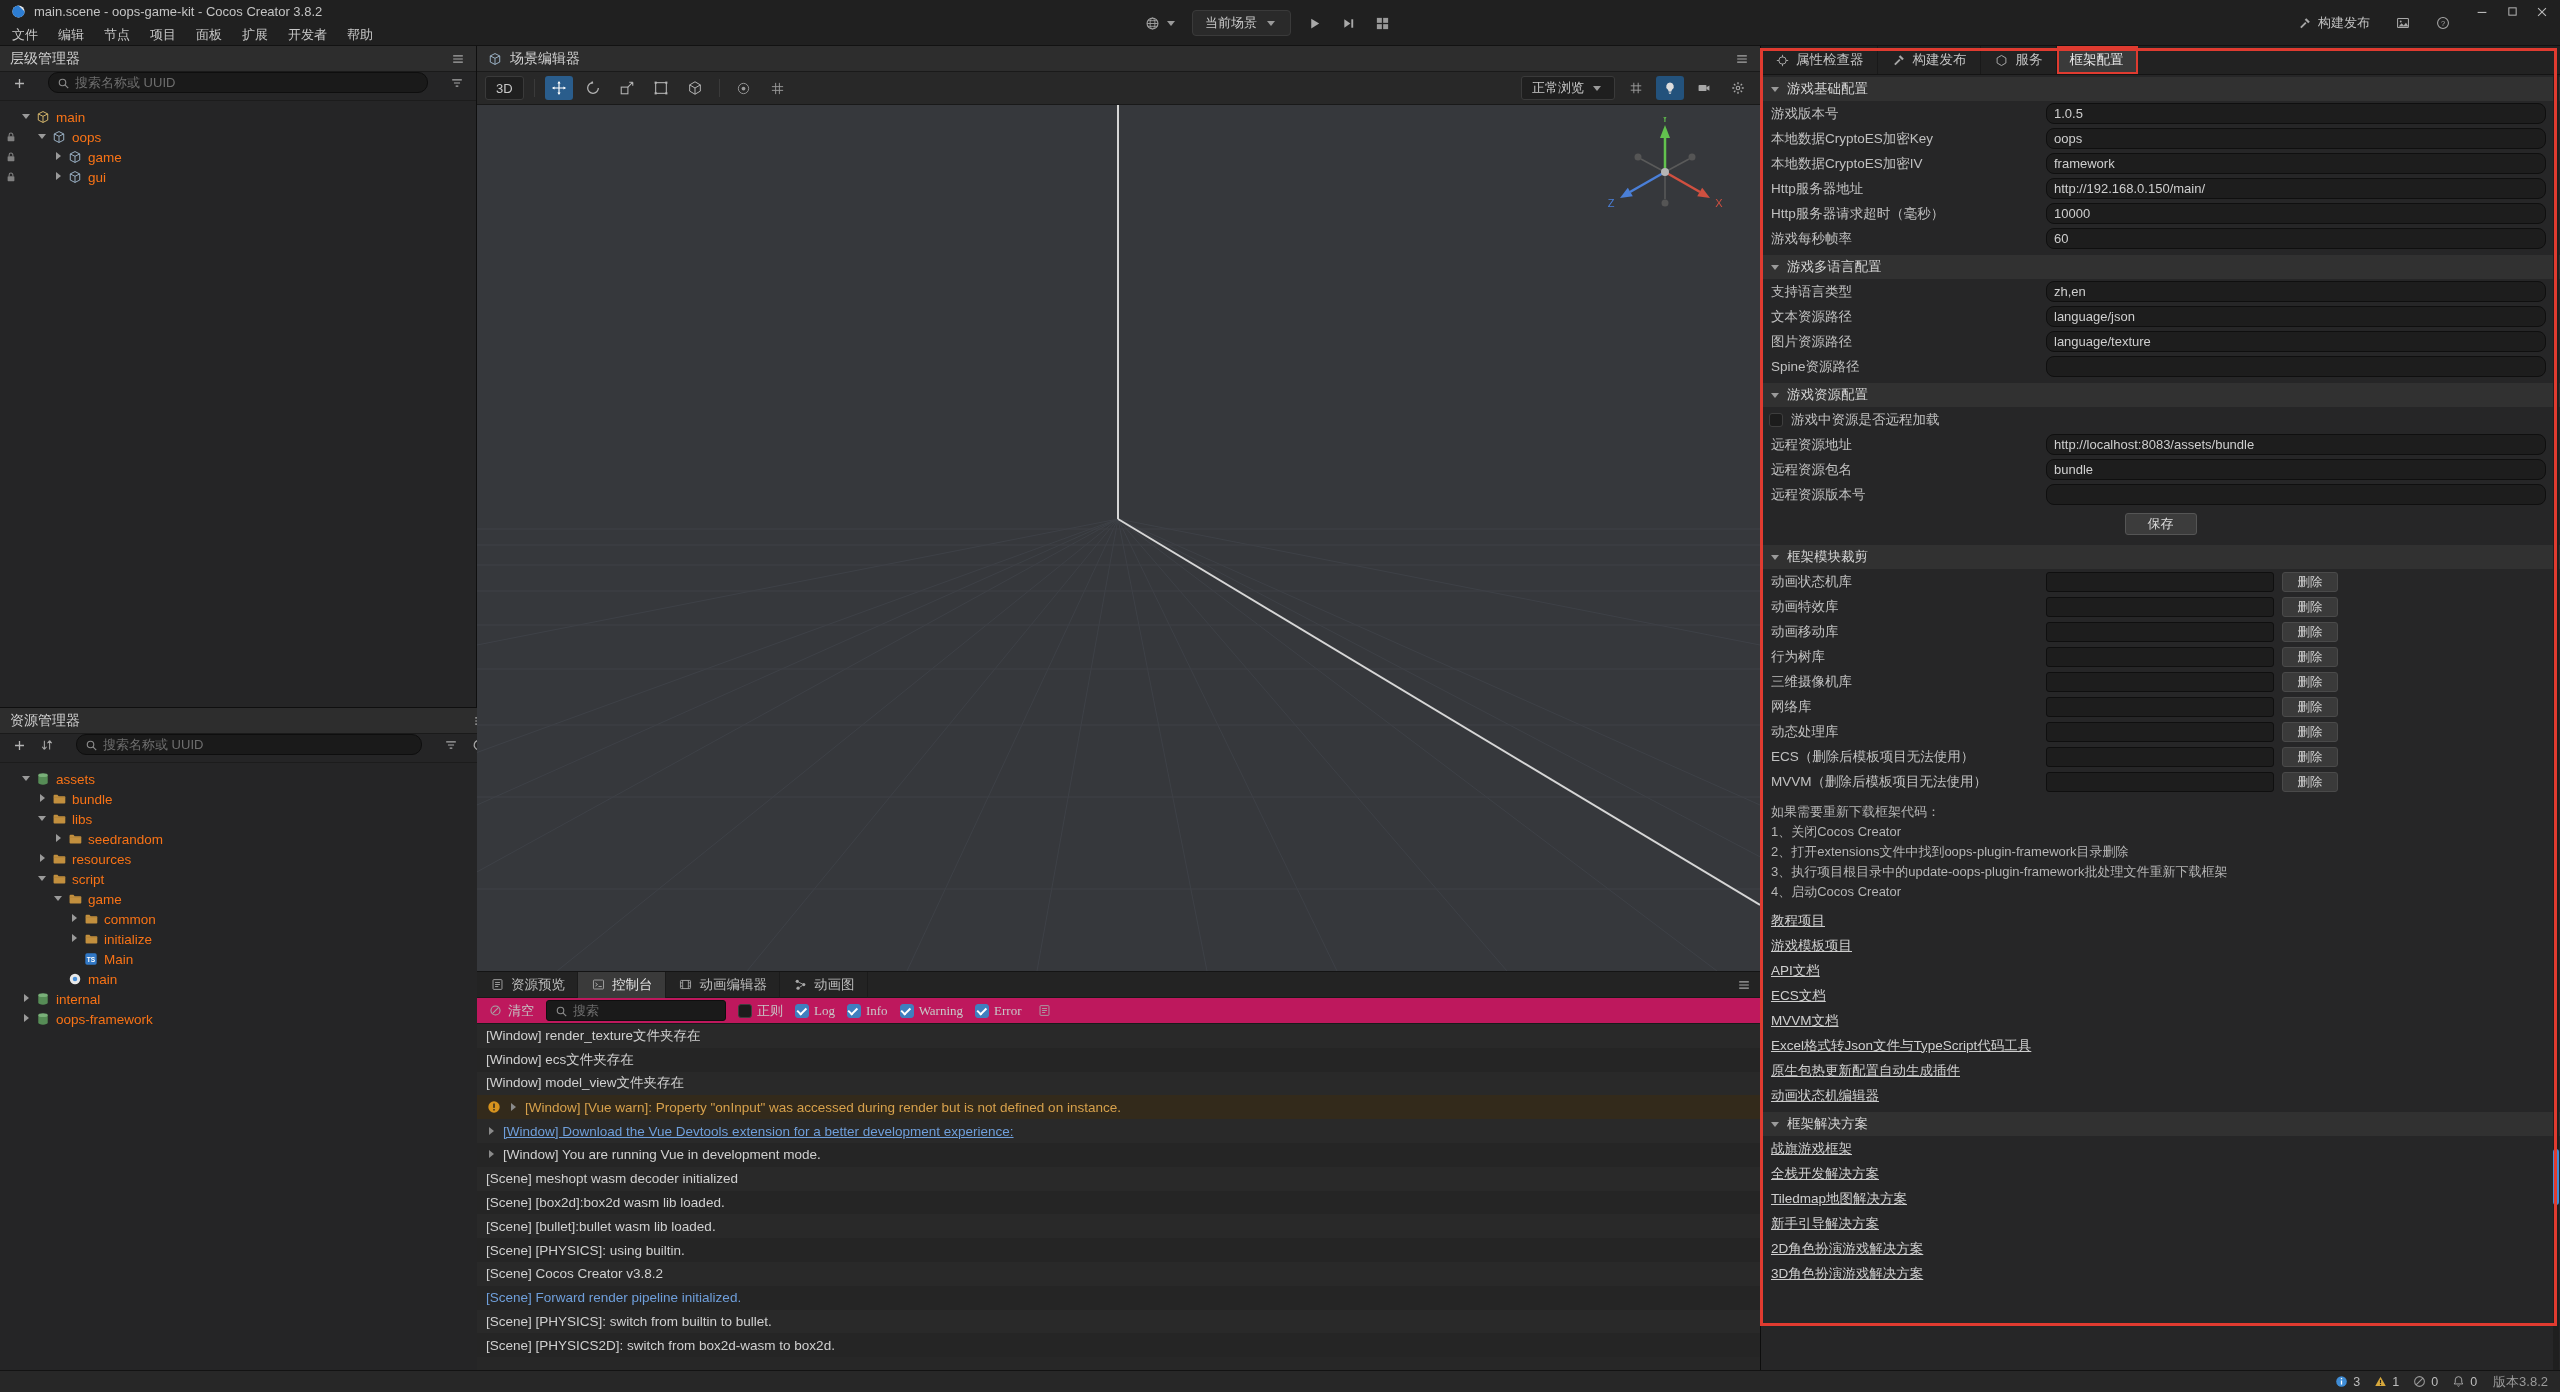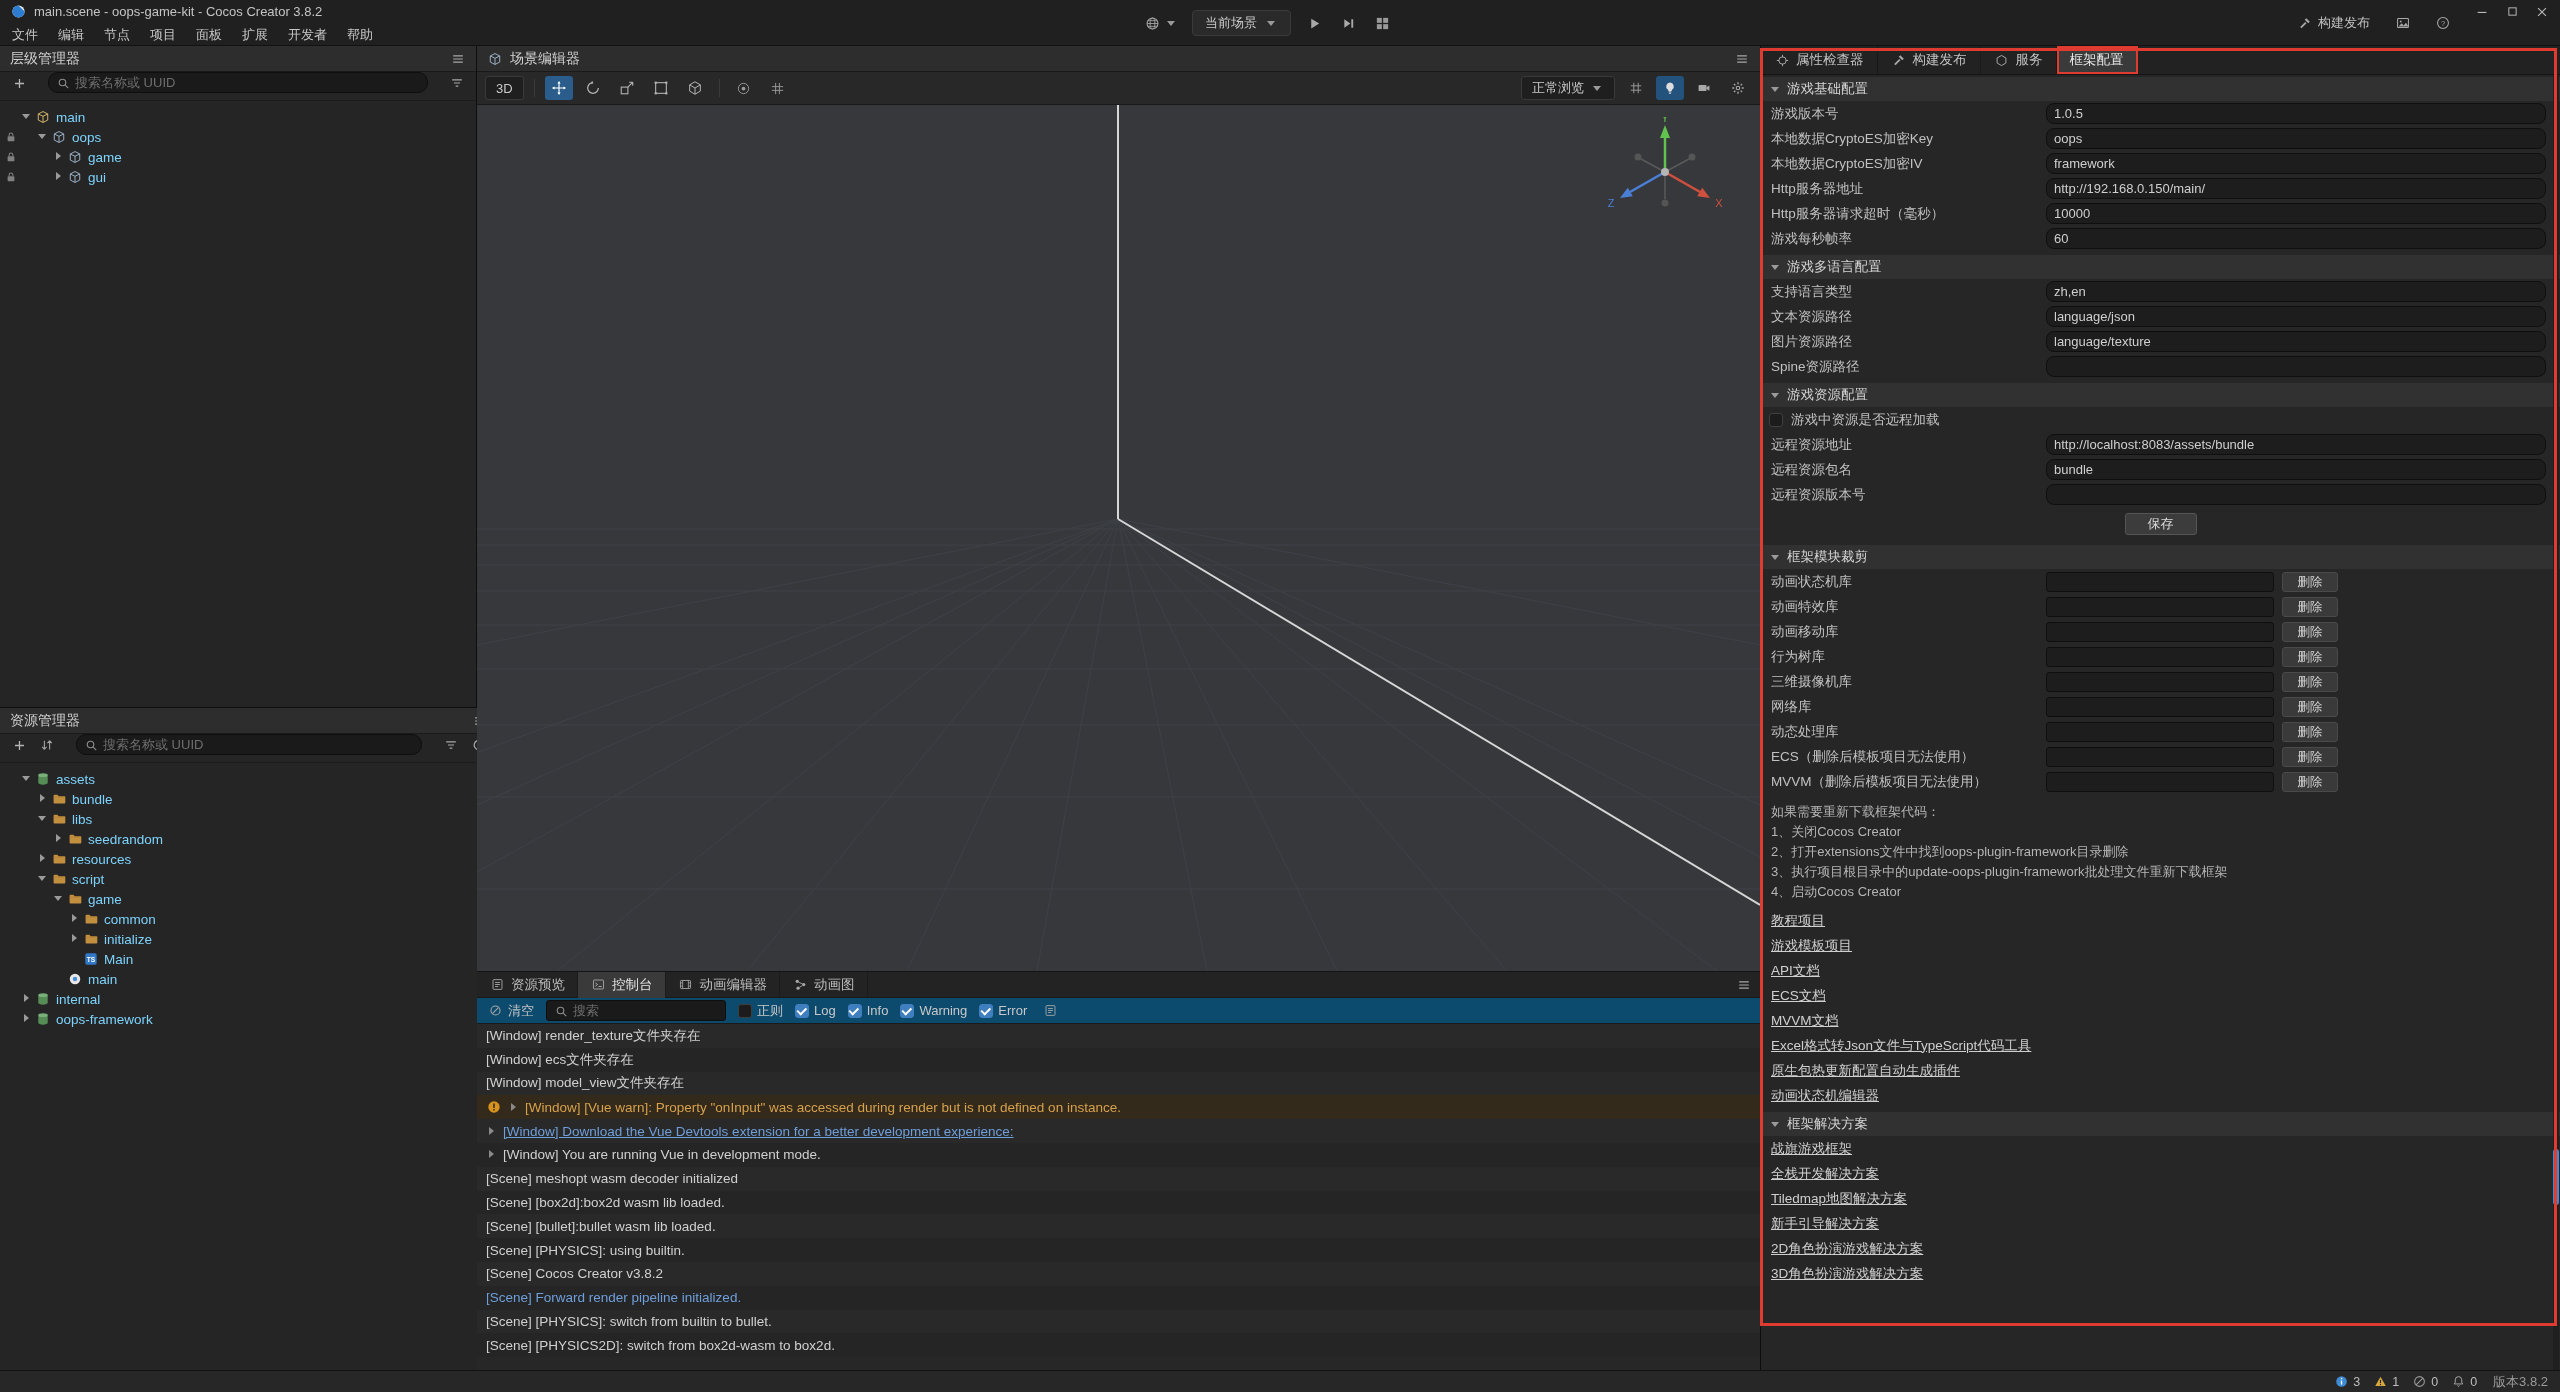--- a/index.html
+++ b/index.html
@@ -38,21 +38,21 @@
   .panel-toolbar{height:29px;display:flex;align-items:flex-start;gap:18px;padding:0 8px;border-bottom:1px solid #1c1c1c;}
   .tb-group{display:flex;align-items:center;gap:6px;}
   .mini-btn{width:22px;height:22px;display:flex;align-items:center;justify-content:center;border-radius:3px;}
   .search-box{flex:1;position:relative;height:21px;background:#1a1a1a;border:1px solid #0e0e0e;border-radius:10px;}
   .search-box .icon{position:absolute;left:6px;top:2px;}
   .search-box input{position:absolute;left:26px;right:6px;top:0;height:19px;background:transparent;border:none;color:#cfcfcf;font-size:13px;}
   .search-box input::placeholder{color:#6e6e6e;}
 
   
   .tree{padding-top:6px;}
-  .tree-row{height:20px;display:flex;align-items:center;position:relative;font-size:13.5px;color:#7dd3fc;padding-left:20px;}
+  .tree-row{height:20px;display:flex;align-items:center;position:relative;font-size:13.5px;color:#f97316;padding-left:20px;}
   .tree-row .lock{position:absolute;left:5px;top:4px;width:12px;height:12px;}
   .indent{display:inline-block;flex:none;height:1px;}
   .tree-row .caret{width:15px;height:15px;}
   .tree-label{margin-left:5px;white-space:nowrap;}
 
   #hierarchy{left:0;top:46px;width:477px;height:661px;border-right:1px solid #0f0f0f;}
   #assets{left:0;top:707px;width:499px;height:663px;border-right:1px solid #0f0f0f;border-top:1px solid #0f0f0f;}
 
   
   #scene{position:absolute;left:477px;top:46px;width:1283px;height:925px;background:#252526;}
@@ -66,21 +66,21 @@
   #viewport{position:absolute;left:0;top:59px;width:1283px;height:866px;background:#36383c;overflow:hidden;}
   #grid-svg{position:absolute;left:0;top:0;}
   #axis-gizmo{position:absolute;right:30px;top:12px;}
 
   
   #console{position:absolute;left:477px;top:971px;width:1283px;height:399px;background:#272727;border-top:1px solid #141414;}
   #console-tabbar{height:26px;background:#232323;display:flex;align-items:center;border-bottom:1px solid #191919;padding-right:8px;}
   #console-tabs{display:flex;height:26px;}
   .console-tab{display:flex;align-items:center;gap:6px;padding:0 12px;font-size:13.5px;color:#bdbdbd;border-right:1px solid #1b1b1b;}
   .console-tab.active{background:#3a3a3a;color:#e3e3e3;}
-  #console-toolbar{height:26px;display:flex;align-items:center;gap:12px;padding:0 10px;background:#0c4a6e;border-bottom:1px solid #1a1a1a;}
+  #console-toolbar{height:26px;display:flex;align-items:center;gap:12px;padding:0 10px;background:#be185d;border-bottom:1px solid #1a1a1a;font-family:Liberation Serif, serif;}
   #clear-btn{display:flex;align-items:center;gap:5px;font-size:13px;color:#c5c5c5;}
   .console-search{flex:none;width:180px;border-radius:3px;}
   .filter-item{display:flex;align-items:center;gap:5px;font-size:13px;color:#c8c8c8;}
   #console-filters{display:flex;align-items:center;gap:12px;}
   .checkbox{width:14px;height:14px;border-radius:3px;background:#1c1c1c;border:1px solid #3e3e3e;display:inline-flex;align-items:center;justify-content:center;flex:none;}
   .checkbox.checked{background:#3f7fbf;border-color:#3f7fbf;}
   .checkbox.checked::after{content:"";width:7px;height:4px;border-left:2px solid #fff;border-bottom:2px solid #fff;transform:rotate(-45deg) translate(0,-1px);}
   #console-logs{position:absolute;left:0;top:52px;width:1283px;bottom:0;overflow:hidden;font-size:13.5px;}
   .log-row{height:23.8px;display:flex;align-items:center;gap:6px;padding-left:9px;color:#d0d0d0;white-space:nowrap;}
   .log-row:nth-child(odd){background:#292929;}

